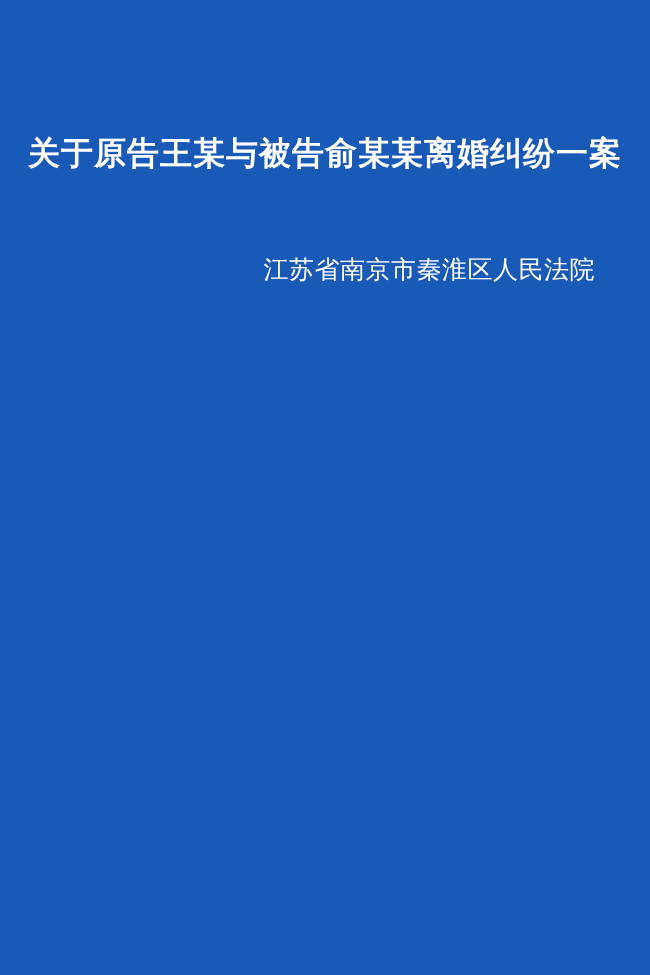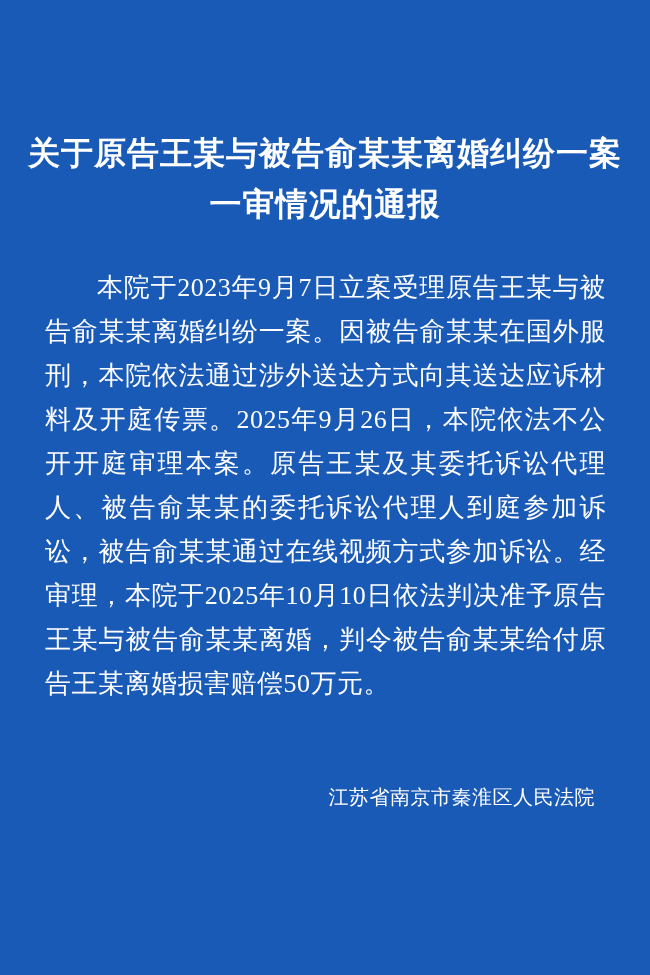--- a/index.html
+++ b/index.html
@@ -38,32 +38,30 @@
     line-height: 44px;
     text-align: justify;
     text-indent: 2em;
     letter-spacing: 0.5px;
   }
   .sign-block {
     width: fit-content;
     margin: 70px 55px 0 auto;
     text-align: right;
     font-family: "Liberation Serif", "DejaVu Serif", serif;
-    font-size: 20px;
+    font-size: 25px;
     line-height: 42px;
     letter-spacing: 0.5px;
   }
 </style>
 </head>
 <body style="background-color: rgb(26, 90, 183); color: rgb(255, 255, 255);">
 
 <div class="notice">
   <h1 class="title">
     <span class="title-line">关于原告王某与被告俞某某离婚纠纷一案</span>
-    <span class="title-line">一审情况的通报</span>
   </h1>
 
-  <p class="body-text">本院于2023年9月7日立案受理原告王某与被告俞某某离婚纠纷一案。因被告俞某某在国外服刑，本院依法通过涉外送达方式向其送达应诉材料及开庭传票。2025年9月26日，本院依法不公开开庭审理本案。原告王某及其委托诉讼代理人、被告俞某某的委托诉讼代理人到庭参加诉讼，被告俞某某通过在线视频方式参加诉讼。经审理，本院于2025年10月10日依法判决准予原告王某与被告俞某某离婚，判令被告俞某某给付原告王某离婚损害赔偿50万元。</p>
 
   <div class="sign-block">
     <div class="sign-name">江苏省南京市秦淮区人民法院</div>
   </div>
 </div>
 
 </body></html>

